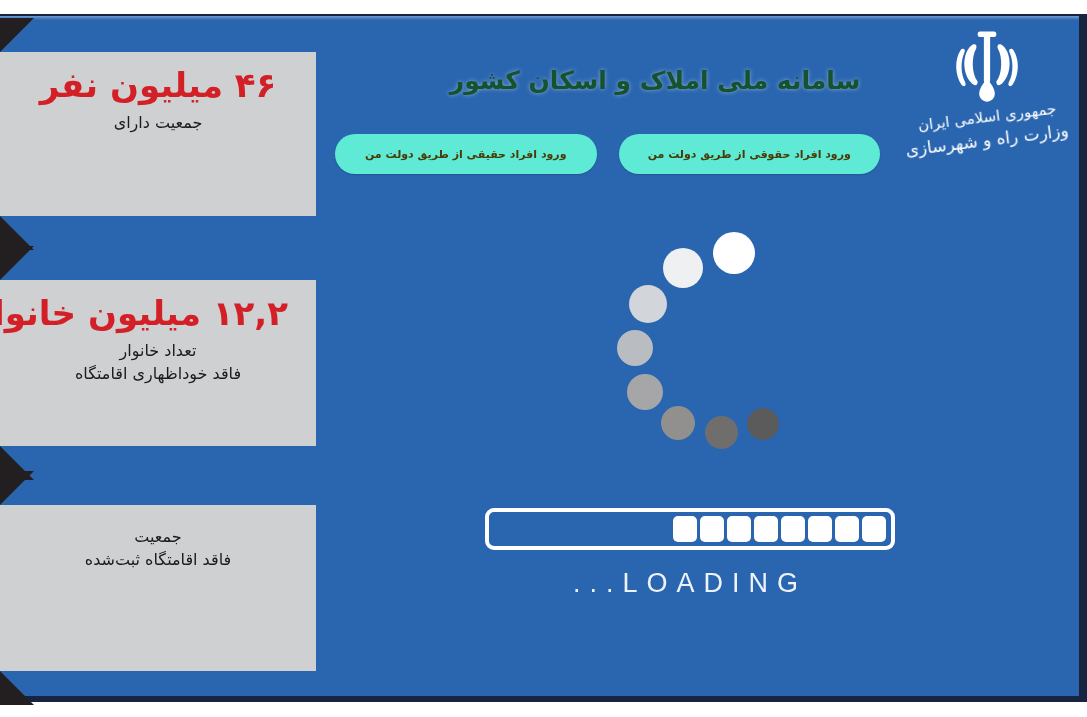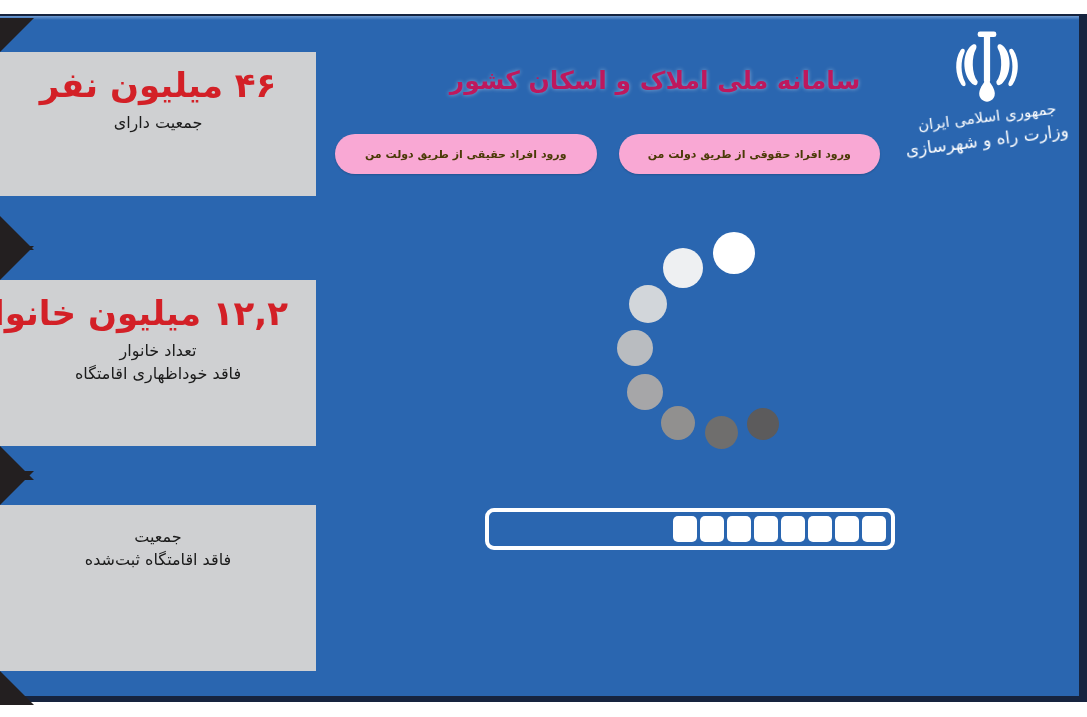--- a/index.html
+++ b/index.html
@@ -91,21 +91,21 @@
     margin-top: 4px;
     transform: rotate(-7deg);
   }
 
   .site-title {
     position: absolute;
     right: 190px;
     top: 42px;
     width: 470px;
     text-align: center;
-    color: #be185d;
+    color: #14532d;
     font-size: 25px;
     font-weight: bold;
     white-space: nowrap;
     text-shadow: 0 0 4px rgba(255,255,255,0.45);
     filter: blur(0.4px);
   }
 
   .login-buttons {
     position: absolute;
     right: 200px;
@@ -114,21 +114,21 @@
     display: flex;
     flex-direction: row;
     justify-content: space-between;
     gap: 22px;
   }
   .login-btn {
     flex: 1 1 0;
     height: 40px;
     border: none;
     border-radius: 22px;
-    background: #f9a8d4;
+    background: #5eead4;
     color: #4a3a06;
     font-family: "DejaVu Sans", "Liberation Sans", sans-serif;
     font-size: 11px;
     font-weight: bold;
     cursor: pointer;
     display: flex;
     align-items: center;
     justify-content: center;
     letter-spacing: 0.2px;
     filter: blur(0.55px);
@@ -148,21 +148,21 @@
   }
   .stat-card {
     position: absolute;
     left: 0;
     width: 316px;
     background: #cfd0d2;
     box-sizing: border-box;
     padding: 14px 28px 16px 28px;
     text-align: center;
   }
-  .stat-card.c1 { top: 52px;  height: 144px; }
+  .stat-card.c1 { top: 52px;  height: 164px; }
   .stat-card.c2 { top: 280px; height: 166px; }
   .stat-card.c3 { top: 505px; height: 166px; }
 
   
   .notch {
     position: absolute;
     left: 0;
     width: 34px;
     height: 34px;
     background: #231f20;
@@ -341,16 +341,17 @@
         <span class="seg"></span>
         <span class="seg"></span>
         <span class="seg off"></span>
         <span class="seg off"></span>
         <span class="seg off"></span>
         <span class="seg off"></span>
         <span class="seg off"></span>
         <span class="seg off"></span>
       </div>
 
+    <div class="loading-text">LOADING...</div>
 
   </div>
 
 </div>
 
 </body></html>

